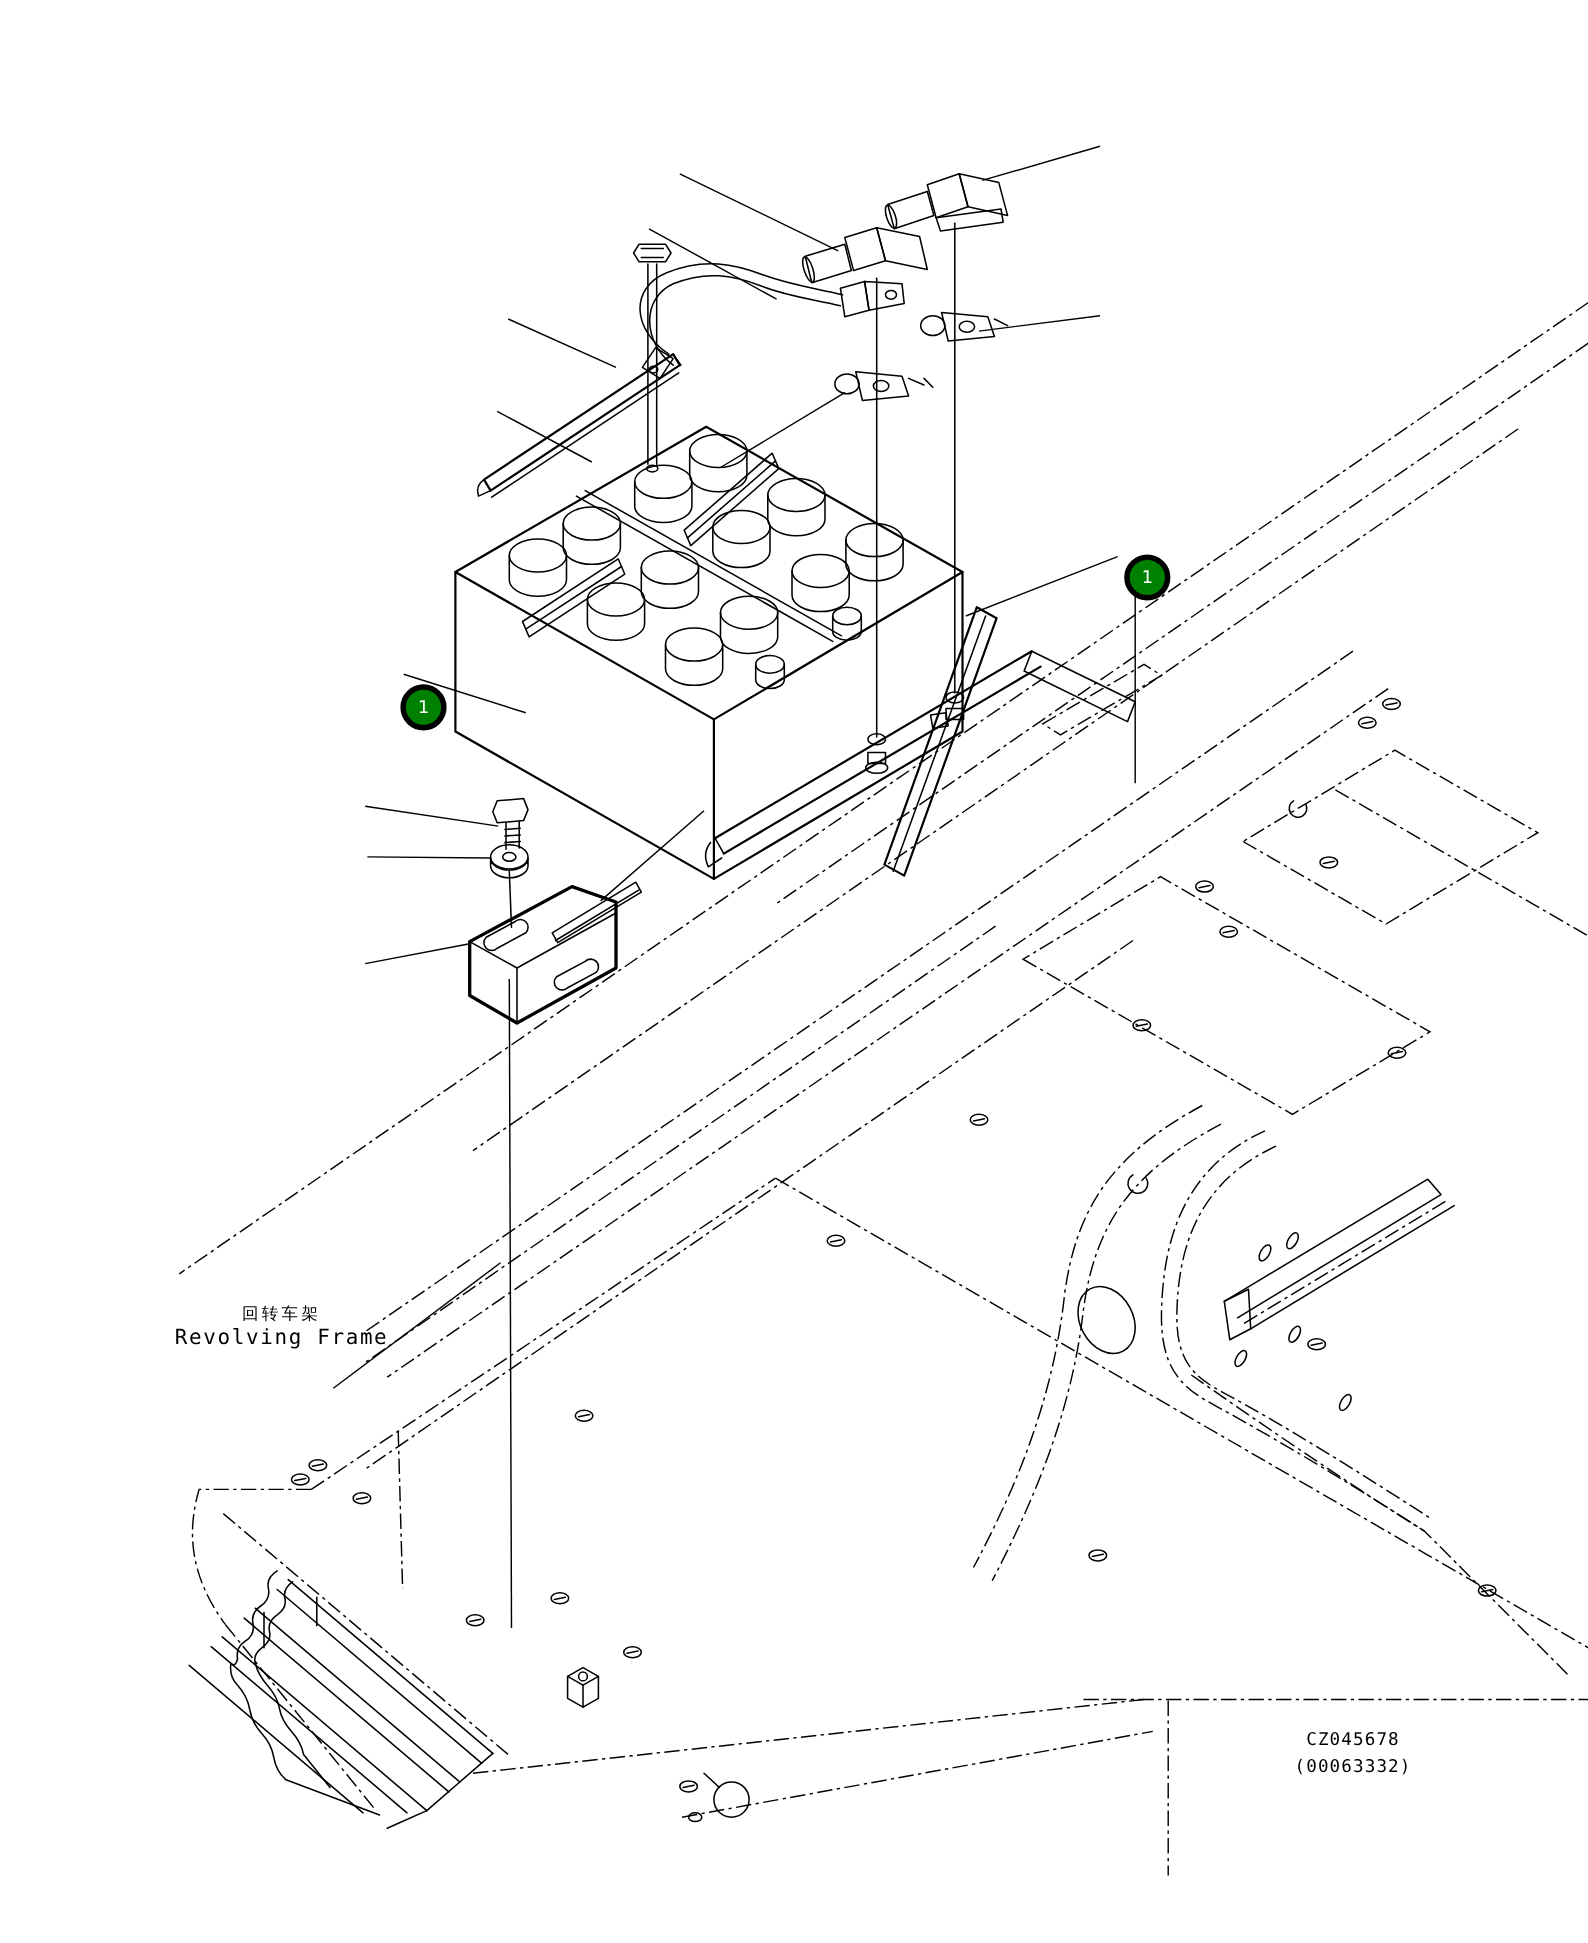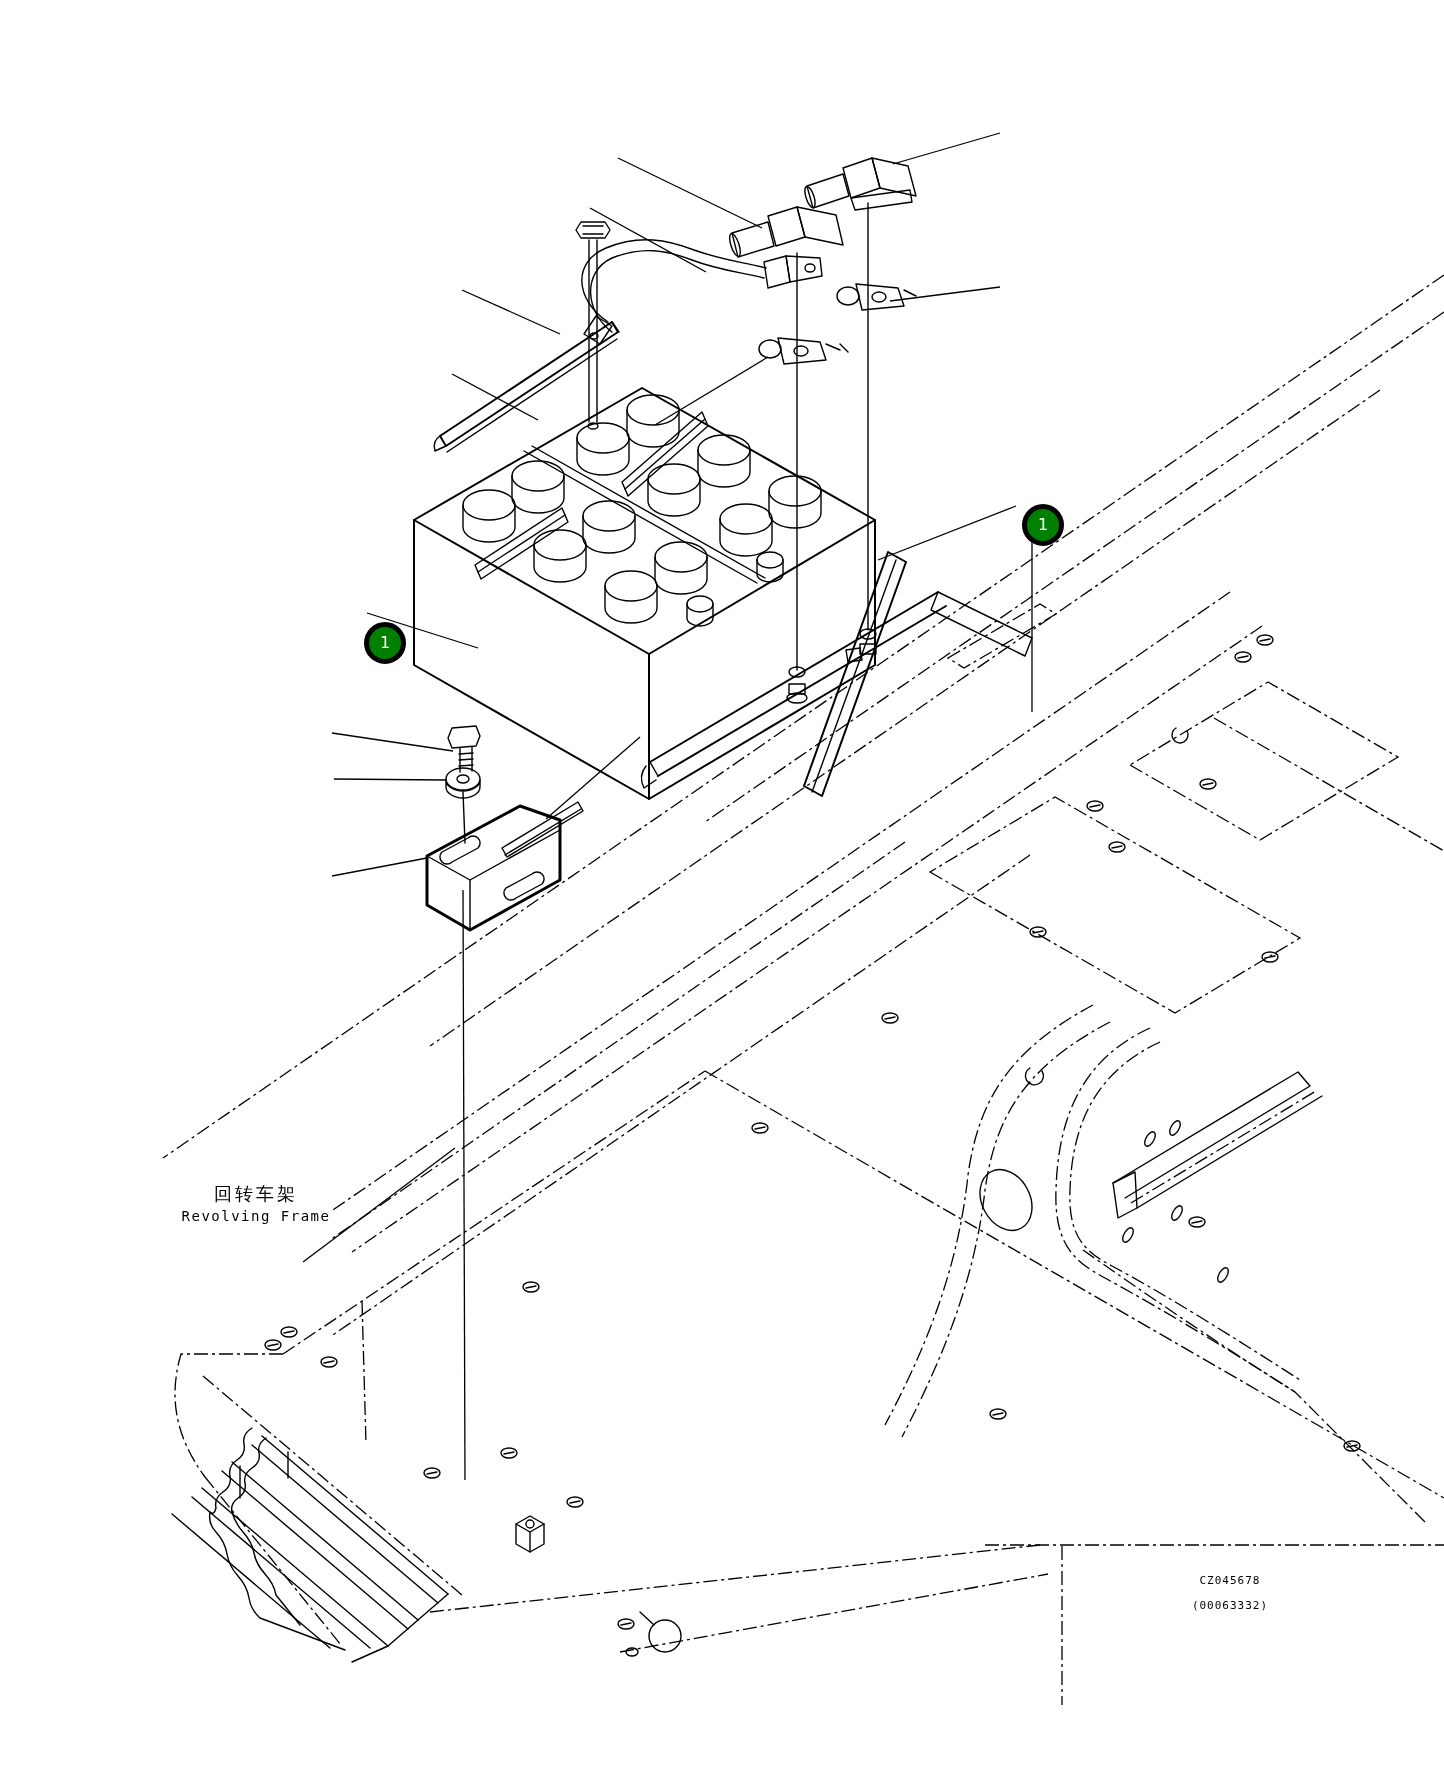--- a/index.html
+++ b/index.html
@@ -9,24 +9,24 @@
   .solid{stroke:#000;fill:none;stroke-width:2;stroke-linecap:round;stroke-linejoin:round;}
   .thin{stroke:#000;fill:none;stroke-width:1.4;stroke-linecap:round;stroke-linejoin:round;}
   .leader{stroke:#000;fill:none;stroke-width:1.3;}
   .phantom{stroke:#000;fill:none;stroke-width:1.3;stroke-dasharray:14 4 3 4;stroke-linecap:butt;}
   .balloon{position:absolute;width:32px;height:32px;border-radius:50%;
            background:#008000;border:5px solid #000;color:#fff;
            font-family:"DejaVu Sans","Liberation Sans",sans-serif;font-size:16px;line-height:32px;
            text-align:center;cursor:pointer;}
   .frame-label{position:absolute;left:150px;top:1182px;width:212px;text-align:center;}
   .frame-label .zh{font-family:"DejaVu Sans","Liberation Sans",sans-serif;
-                   font-size:18px;letter-spacing:3px;line-height:24px;}
-  .frame-label .en{font-size:14px;letter-spacing:1.5px;line-height:20px;}
+                   font-size:15px;letter-spacing:3px;line-height:24px;}
+  .frame-label .en{font-size:19px;letter-spacing:1.5px;line-height:20px;}
   .code-block{position:absolute;left:1120px;top:1568px;width:220px;text-align:center;
-              font-size:11px;line-height:25px;letter-spacing:1px;}
+              font-size:16px;line-height:25px;letter-spacing:1px;}
 </style>
 </head>
 <body>
 
 <div id="stage">
 
 <svg id="lineart" width="1444" height="1766" viewBox="0 0 1444 1766">
   <defs>
     <g id="cellcap">
       <path class="thin" d="M-26,-22 L-26,0 A26,15 0 0 0 26,0 L26,-22"></path>

